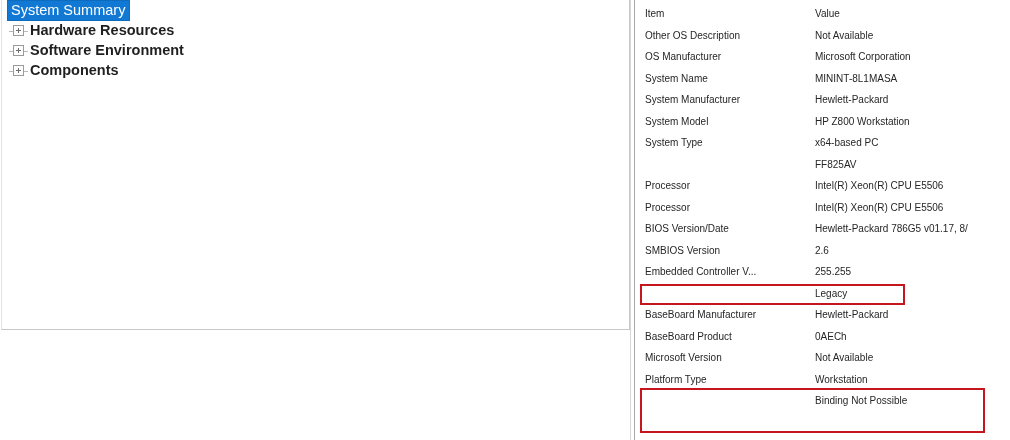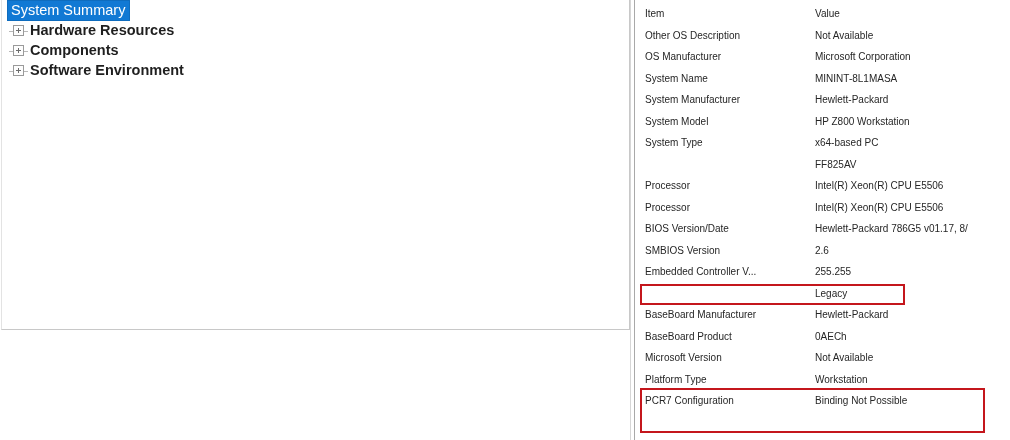--- a/index.html
+++ b/index.html
@@ -192,29 +192,29 @@
           <span class="exp-stub-r"></span>
       </span>
       <span class="child-text">Hardware Resources</span>
     </div>
 
     <div class="tree-row child">
       <span class="expander">
         <span class="exp-stub-l"></span>
           <span class="exp-stub-r"></span>
       </span>
-      <span class="child-text">Components</span>
+      <span class="child-text">Software Environment</span>
     </div>
 
     <div class="tree-row child">
       <span class="expander">
         <span class="exp-stub-l"></span>
           <span class="exp-stub-r"></span>
       </span>
-      <span class="child-text">Software Environment</span>
+      <span class="child-text">Components</span>
     </div>
 
   </div>
 
   <div id="splitter"></div>
 
   <div id="list-pane">
     <div id="list-inner">
 
       <div class="lv-row">
@@ -282,21 +282,20 @@
       </div>
       <div class="lv-row">
         <span class="lv-item">Microsoft Version</span>
         <span class="lv-value">Not Available</span>
       </div>
       <div class="lv-row">
         <span class="lv-item">Platform Type</span>
         <span class="lv-value">Workstation</span>
       </div>
       <div class="lv-row">
-        <span class="lv-item">PCR7 Configuration</span>
         <span class="lv-value">Binding Not Possible</span>
       </div>
 
     </div>
   </div>
 
   <div class="redbox" id="redbox-bios-mode"></div>
   <div class="redbox" id="redbox-secureboot"></div>
 
 </div>

